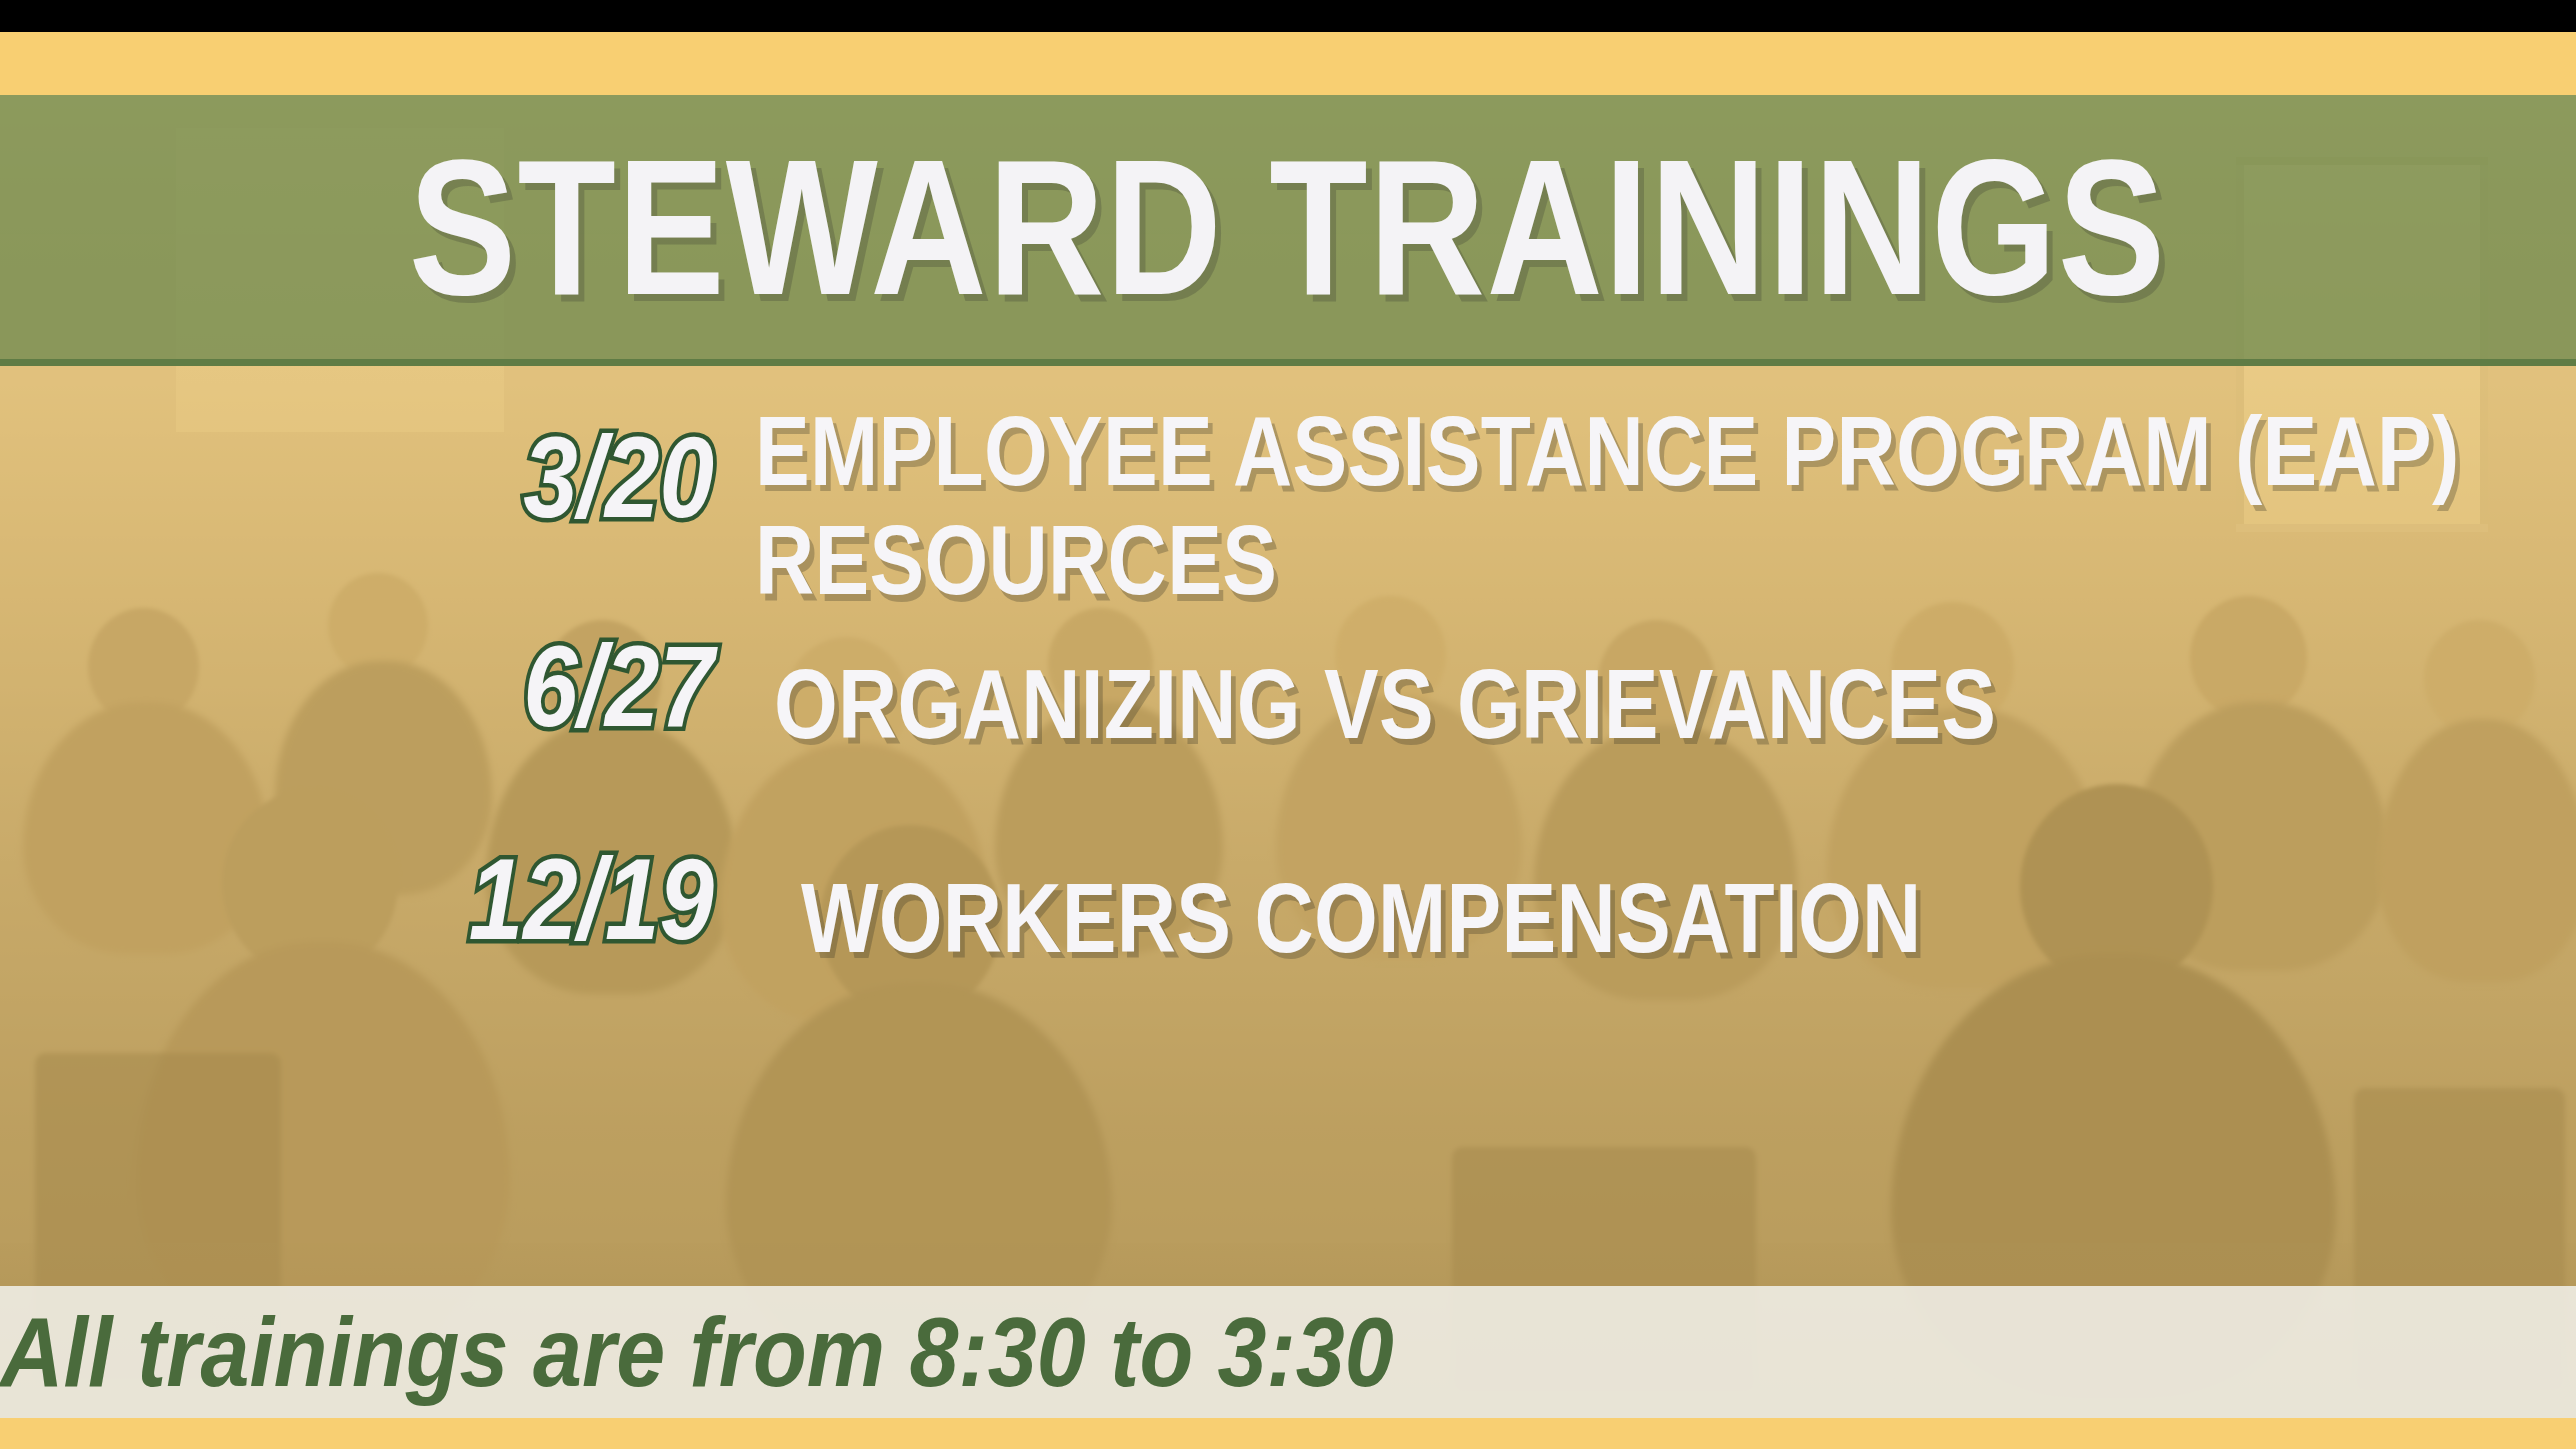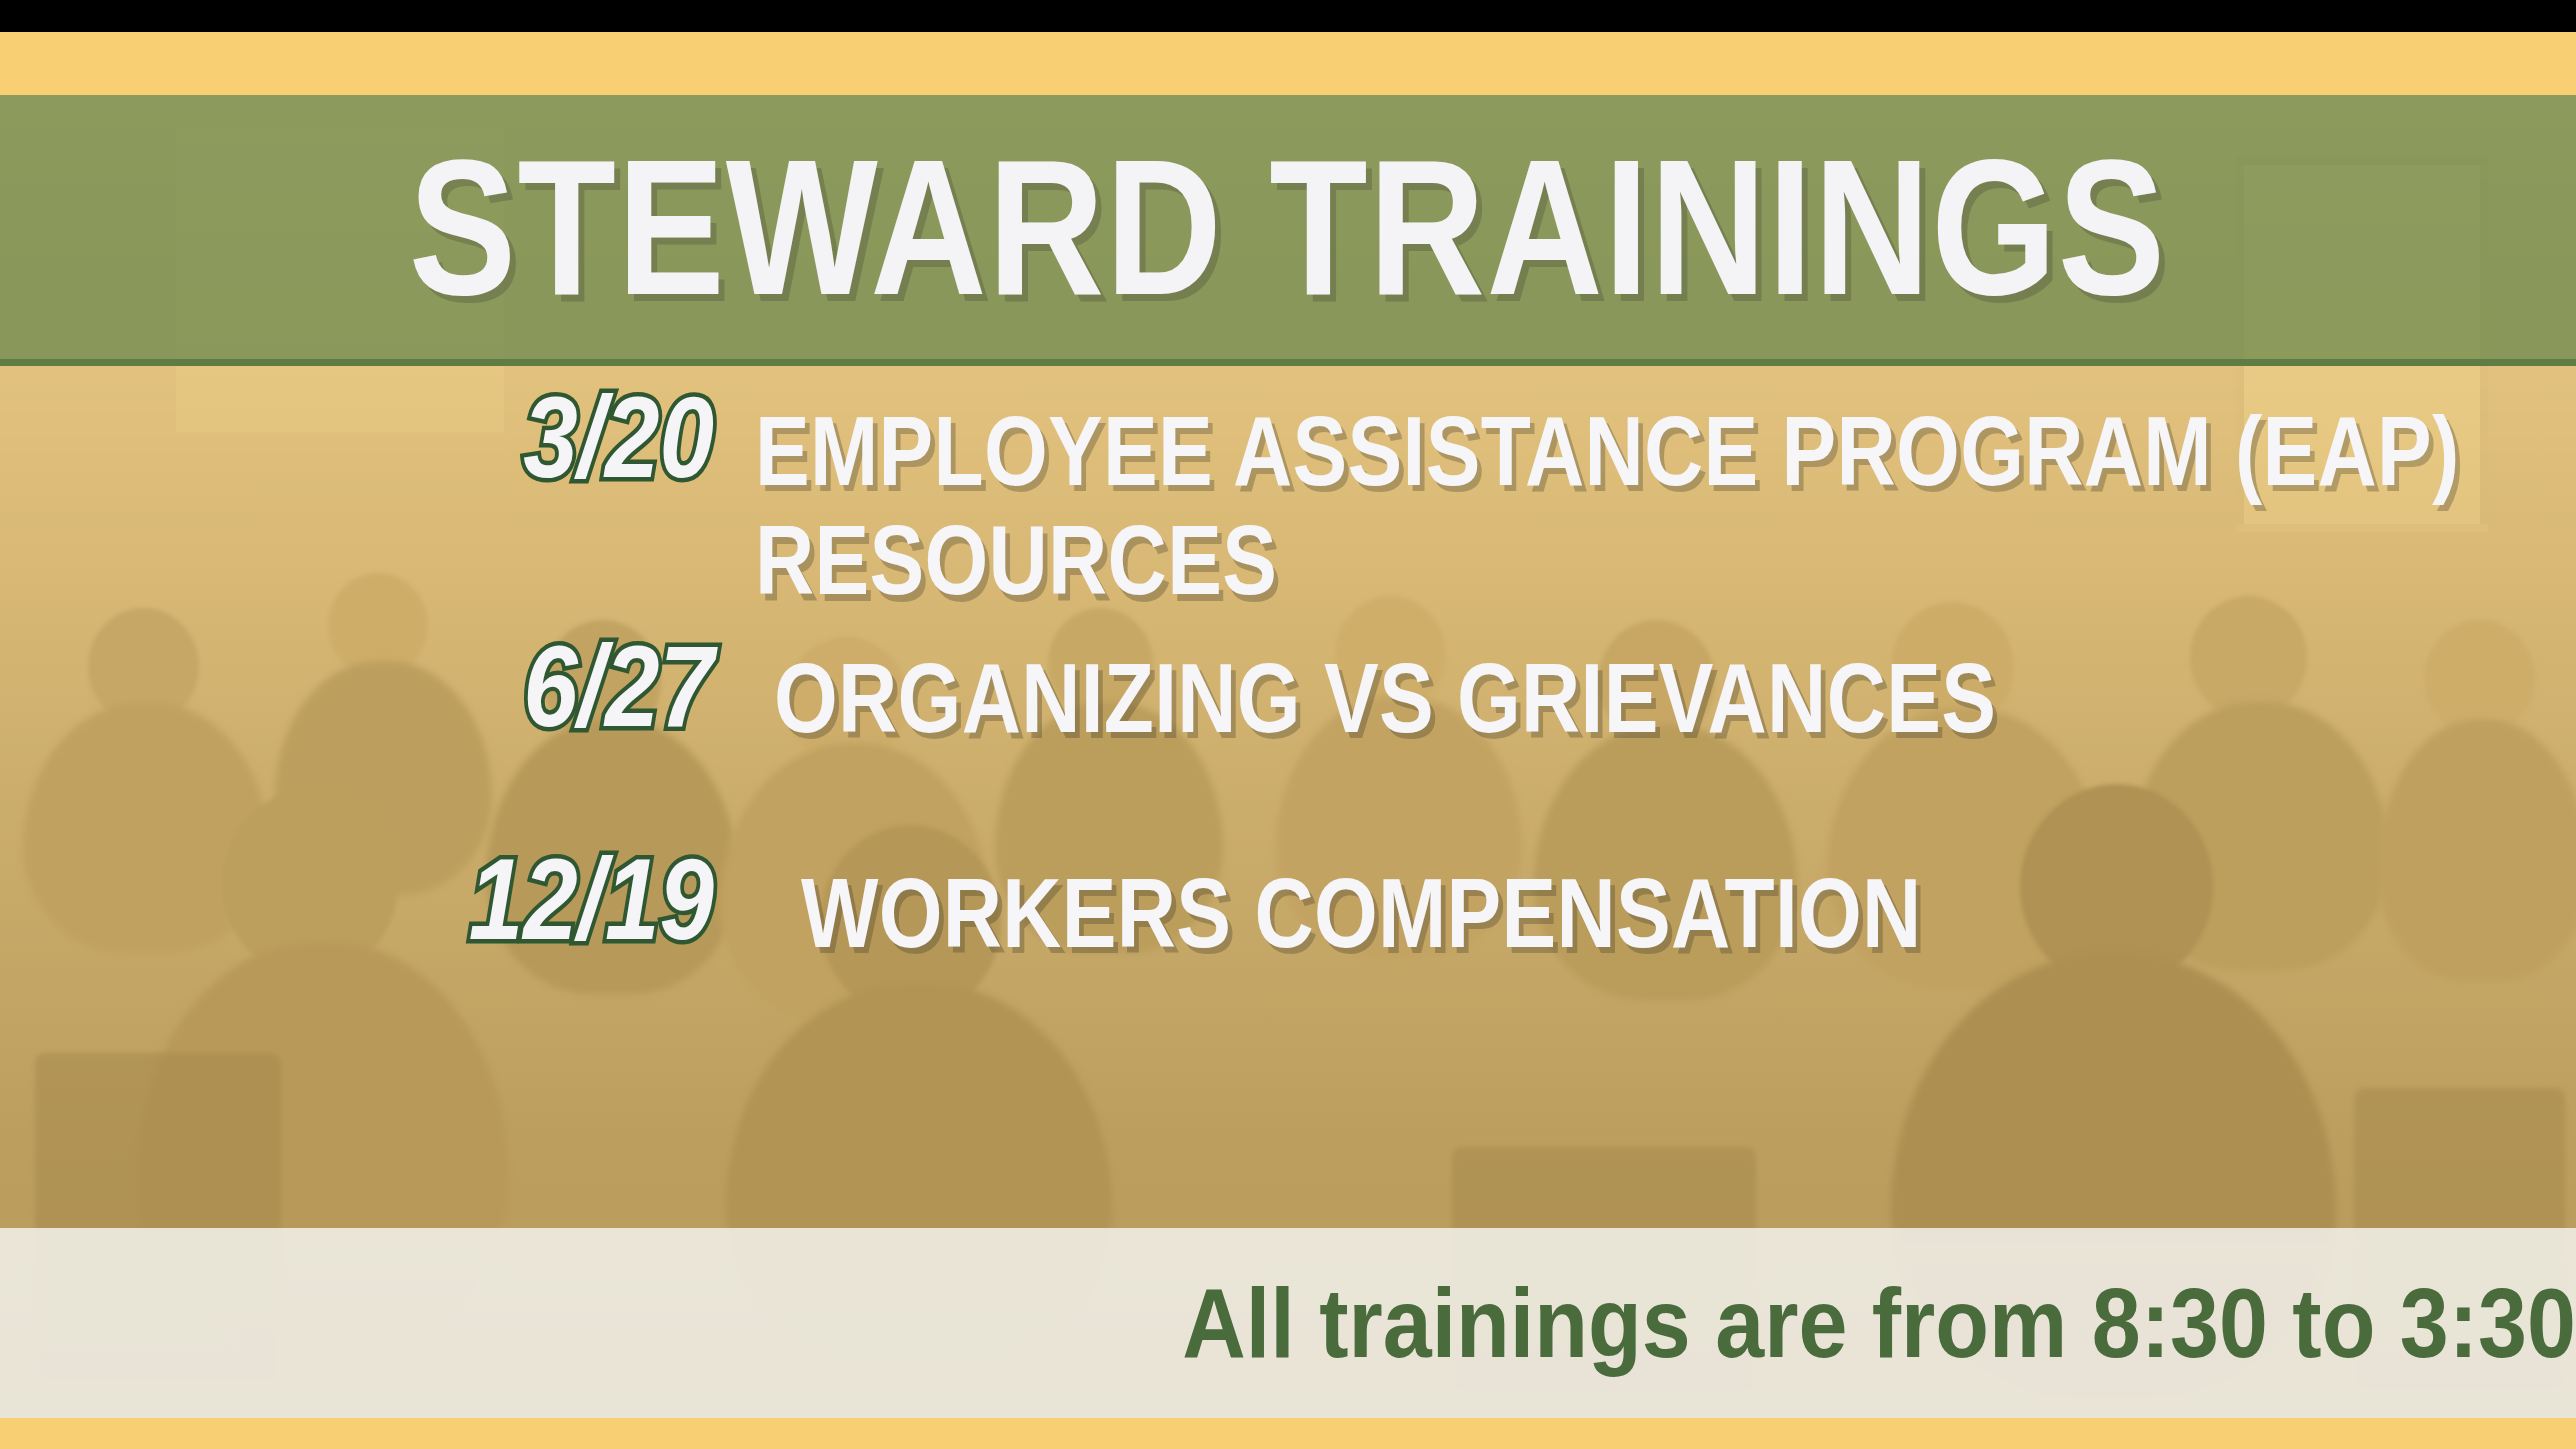--- a/index.html
+++ b/index.html
@@ -121,21 +121,21 @@
     white-space: nowrap;
   }
 
   
   .schedule {
     position: absolute;
     left: 0; top: 351px; width: 2576px;
   }
   .row {
     display: flex;
-    align-items: flex-start;
+    align-items: center;
     margin-bottom: 5.9px;
   }
   .date {
     width: 755px;
     text-align: right;
     padding-right: 41px;
     box-sizing: border-box;
     font-family: "Liberation Sans", sans-serif;
     font-weight: 700;
     font-style: italic;
@@ -167,25 +167,26 @@
   .r2 { margin-top: 66px; gap: 19px; }
   .r2 .date { padding-top: 2.3px; }
   .r3 { margin-top: 66px; }
   .r3 .date { padding-top: 2.3px; }
   .r4 { margin-top: 111px; gap: 46px; }
   .r4 .date { padding-top: 0px; }
 
   
   .footer-band {
     position: absolute;
-    left: 0; bottom: 63px; width: 2576px; height: 190px;
+    left: 0; bottom: 63px; width: 2576px; height: 132px;
     background: rgba(240,239,232,.88);
     display: flex;
     align-items: center;
-    justify-content: flex-end;
+    justify-content: flex-start;
+    font-style: italic;
   }
   .footer-band .note {
     font-family: "Liberation Sans", sans-serif;
     font-weight: 700;
     font-size: 88px;
     color: #4a6b3c;
     transform: scaleY(1.12);
     white-space: nowrap;
   }
 </style>

